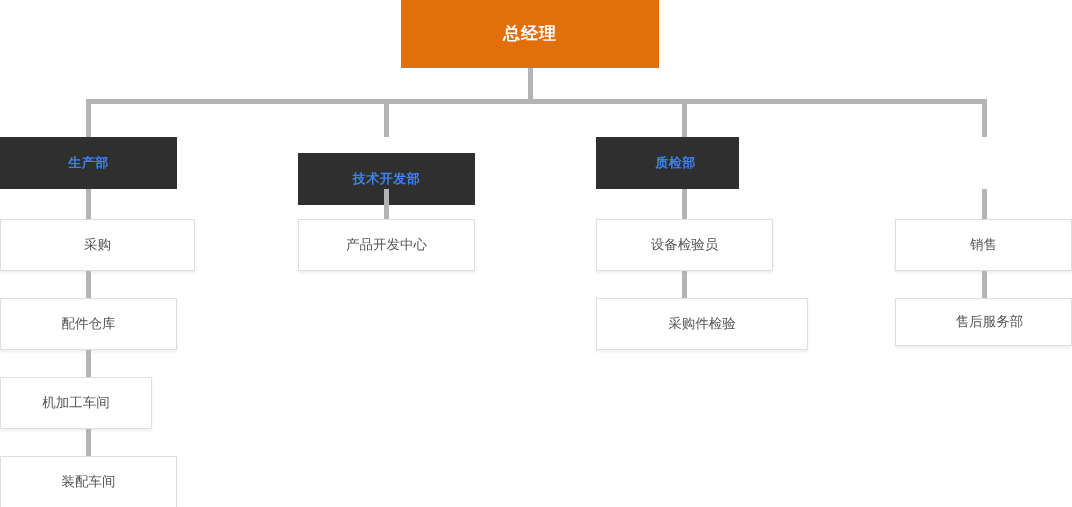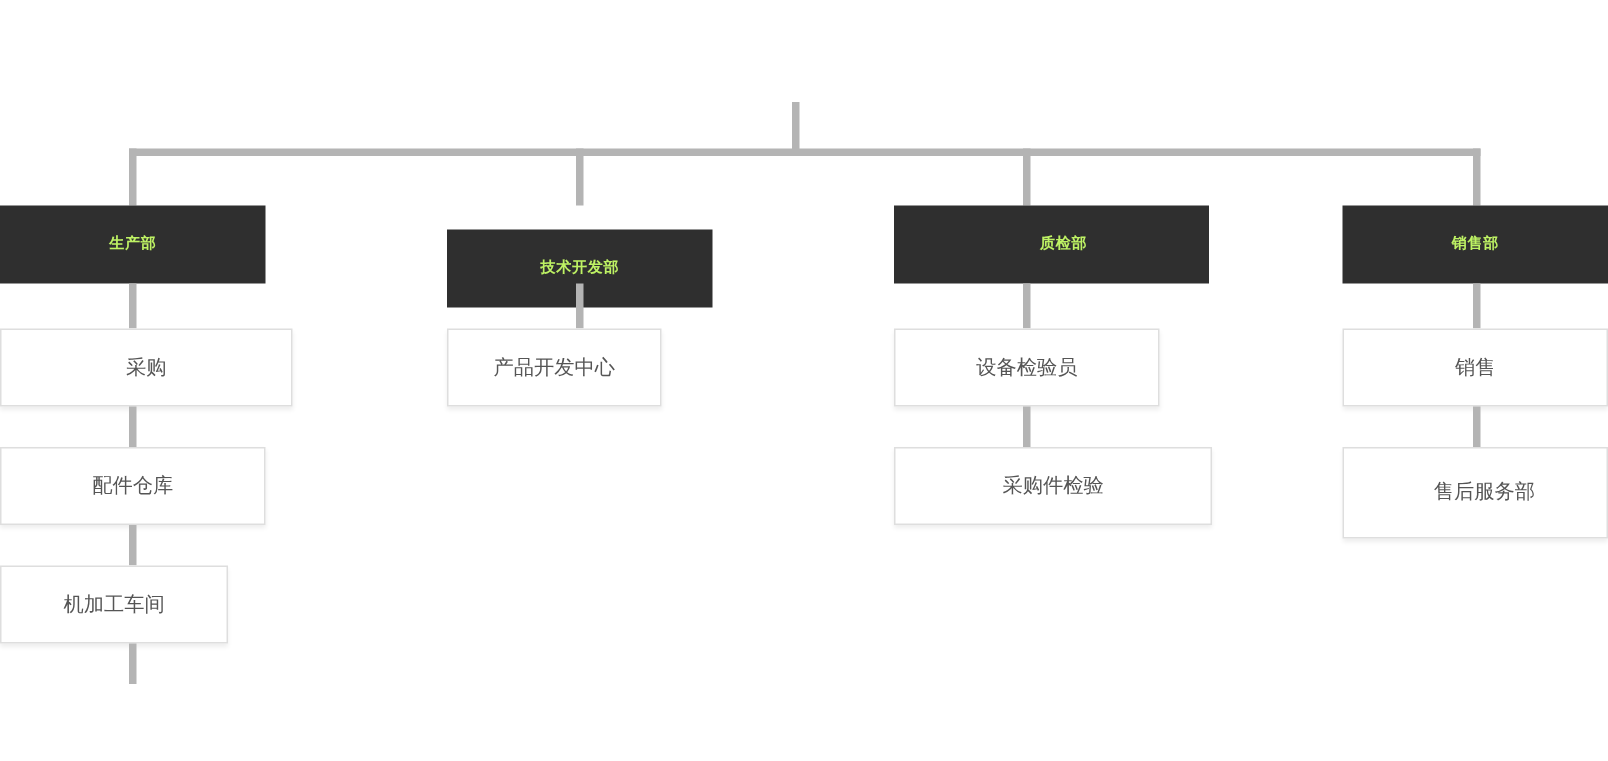--- a/index.html
+++ b/index.html
@@ -32,40 +32,41 @@
     background:#e2700a;
     color:#ffffff;
     font-size:17px;
     font-weight:bold;
     letter-spacing:1px;
   }
 
   
   .node.dept{
     background:#2f2f2f;
-    color:#bef264;
-    font-size:10px;
+    color:#3b82f6;
+    font-size:13px;
     font-weight:bold;
     letter-spacing:.5px;
   }
 
   
   .node.unit{
     background:#ffffff;
     color:#555555;
     font-size:13.5px;
     border:1px solid #dedede;
     box-shadow:0 2px 3px rgba(0,0,0,0.07);
   }
 </style>
 </head>
 <body>
 
 <div id="chart">
 
+  <div class="node root" style="left:401px;top:0px;width:258px;height:68px;">总经理</div>
 
   <div class="conn conn-v" style="left:528px;top:68px;height:34px;"></div>
 
   <div class="conn conn-h" style="left:86px;top:99px;width:901px;"></div>
 
   <div class="conn conn-v" style="left:86px;top:99px;height:38px;"></div>
   <div class="conn conn-v" style="left:384px;top:99px;height:38px;"></div>
   <div class="conn conn-v" style="left:682px;top:99px;height:38px;"></div>
   <div class="conn conn-v" style="left:982px;top:99px;height:38px;"></div>
 
@@ -74,35 +75,35 @@
   <div class="conn conn-v" style="left:86px;top:189px;height:30px;"></div>
   <div class="node unit" style="left:0px;top:219px;width:195px;height:52px;">采购</div>
 
   <div class="conn conn-v" style="left:86px;top:271px;height:27px;"></div>
   <div class="node unit" style="left:0px;top:298px;width:177px;height:52px;text-align:right;">配件仓库</div>
 
   <div class="conn conn-v" style="left:86px;top:350px;height:27px;"></div>
   <div class="node unit" style="left:0px;top:377px;width:152px;height:52px;">机加工车间</div>
 
   <div class="conn conn-v" style="left:86px;top:429px;height:27px;"></div>
+  <div class="node unit" style="left:0px;top:456px;width:177px;height:52px;">装配车间</div>
 
   <div class="node dept" style="left:298px;top:137px;width:177px;height:52px;margin-top:16px;">技术开发部</div>
 
   <div class="conn conn-v" style="left:384px;top:189px;height:30px;"></div>
-  <div class="node unit" style="left:298px;top:219px;width:143px;height:52px;">产品开发中心</div>
+  <div class="node unit" style="left:298px;top:219px;width:177px;height:52px;">产品开发中心</div>
 
-  <div class="node dept" style="left:596px;top:137px;width:210px;height:52px;padding-left:16px;">质检部</div>
+  <div class="node dept" style="left:596px;top:137px;width:143px;height:52px;padding-left:16px;">质检部</div>
 
   <div class="conn conn-v" style="left:682px;top:189px;height:30px;"></div>
   <div class="node unit" style="left:596px;top:219px;width:177px;height:52px;">设备检验员</div>
 
   <div class="conn conn-v" style="left:682px;top:271px;height:27px;"></div>
   <div class="node unit" style="left:596px;top:298px;width:212px;height:52px;">采购件检验</div>
 
-  <div class="node dept" style="left:895px;top:137px;width:177px;height:52px;">销售部</div>
 
   <div class="conn conn-v" style="left:982px;top:189px;height:30px;"></div>
   <div class="node unit" style="left:895px;top:219px;width:177px;height:52px;">销售</div>
 
   <div class="conn conn-v" style="left:982px;top:271px;height:27px;"></div>
-  <div class="node unit" style="left:895px;top:298px;width:177px;height:61px;padding-left:12px;">售后服务部</div>
+  <div class="node unit" style="left:895px;top:298px;width:177px;height:48px;padding-left:12px;">售后服务部</div>
 
 </div>
 
 </body></html>

